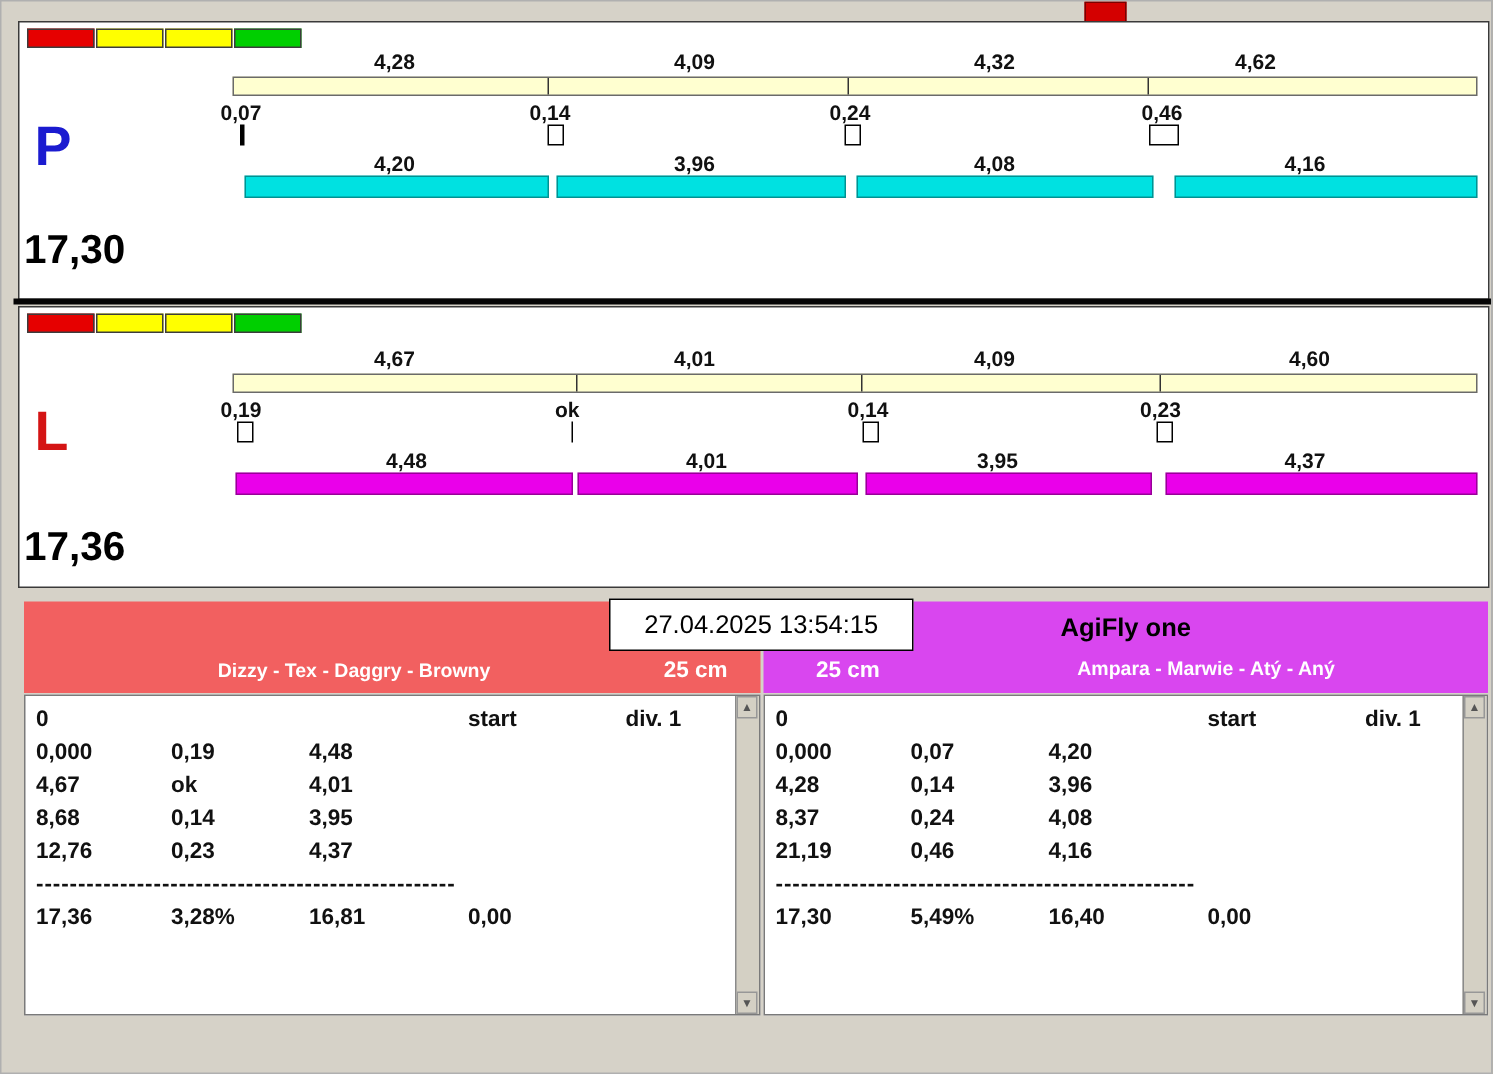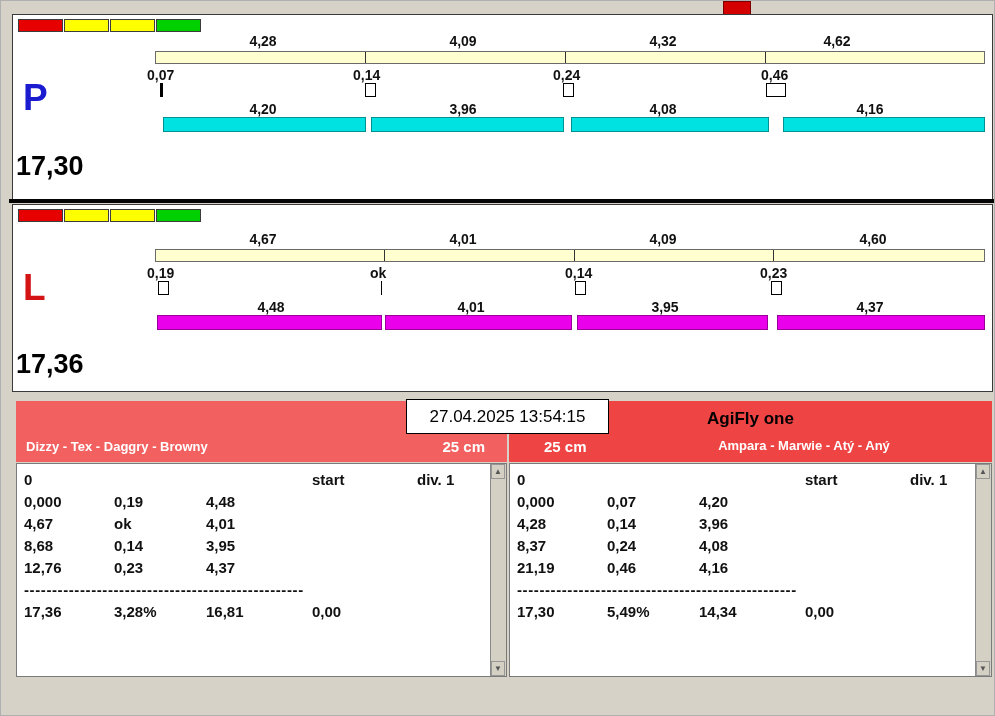--- a/index.html
+++ b/index.html
@@ -39,21 +39,21 @@
   .bar{position:absolute;top:calc(102px + var(--gy));height:15px;border:1px solid rgba(0,0,0,0.35);box-sizing:border-box;}
   #panelP .bar{background:#00e1e1;}
   #panelL .bar{background:#ea00ea;}
   
   #teams{position:absolute;left:15px;top:400px;width:976px;height:276px;}
   .theader{position:absolute;top:0;height:61px;}
   #thLeft{left:0;width:491px;background:#f26060;}
   #thRight{left:493px;width:483px;background:#6464ec;}
   .tname{text-align:center;font-size:17px;font-weight:bold;color:#000;padding-top:8px;}
   .tdogs{position:absolute;font-size:13px;font-weight:bold;color:#fff;white-space:nowrap;}
-  #thLeft .tdogs{left:10px;width:420px;top:38px;}
+  #thLeft .tdogs{left:10px;width:420px;text-align:center;top:38px;}
   #thRight .tdogs{left:120px;width:350px;text-align:center;top:37px;}
   .theight{position:absolute;font-size:15px;font-weight:bold;color:#fff;top:37px;}
   #thLeft .theight{right:22px;}
   #thRight .theight{left:35px;}
   #timestamp{position:absolute;left:405px;top:398px;width:201px;height:33px;background:#fff;
              border:1px solid #000;z-index:5;text-align:center;line-height:33px;font-size:17px;color:#000;}
   .ttable{position:absolute;top:62px;height:214px;background:#fff;border:1px solid #7a7a7a;
           box-sizing:border-box;font-size:15px;font-weight:bold;color:#111;padding-top:7px;overflow:hidden;}
   #ttLeft{left:0;width:491px;}
   #ttRight{left:493px;width:483px;}
@@ -161,21 +161,21 @@
 
   <div id="timestamp">27.04.2025 13:54:15</div>
 
   <div id="teams">
 
     <div class="theader" id="thLeft" style="background: rgb(242, 96, 96);">
       <div class="tdogs">Dizzy - Tex - Daggry - Browny</div>
       <div class="theight">25 cm</div>
     </div>
 
-    <div class="theader" id="thRight" style="background: #ef4444;">
+    <div class="theader" id="thRight" style="background: #d946ef;">
       <div class="tname">AgiFly one</div>
       <div class="theight">25 cm</div>
       <div class="tdogs">Ampara - Marwie - Atý - Aný</div>
     </div>
 
     <div class="ttable" id="ttLeft">
       <div class="trow">
         <span class="c c0">0</span>
         <span class="c c3">start</span>
         <span class="c c4">div. 1</span>
@@ -244,21 +244,21 @@
             <span class="c c1">0,46</span>
             <span class="c c2">4,16</span>
           </div>
         </div>
       <div class="trow">
         <span class="c c0 dashes">--------------------------------------------------</span>
       </div>
       <div class="trow">
         <span class="c c0">17,30</span>
         <span class="c c1">5,49%</span>
-        <span class="c c2">14,34</span>
+        <span class="c c2">16,40</span>
         <span class="c c3">0,00</span>
       </div>
       <div class="vscroll">
         <div class="sbtn up">▲</div>
         <div class="sbtn down">▼</div>
       </div>
     </div>
 
   </div>
 </div>

